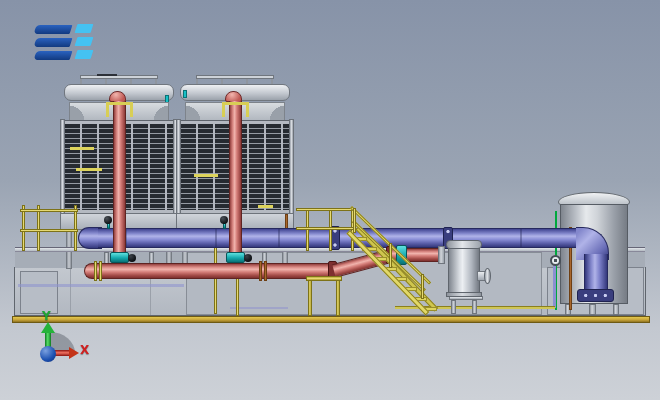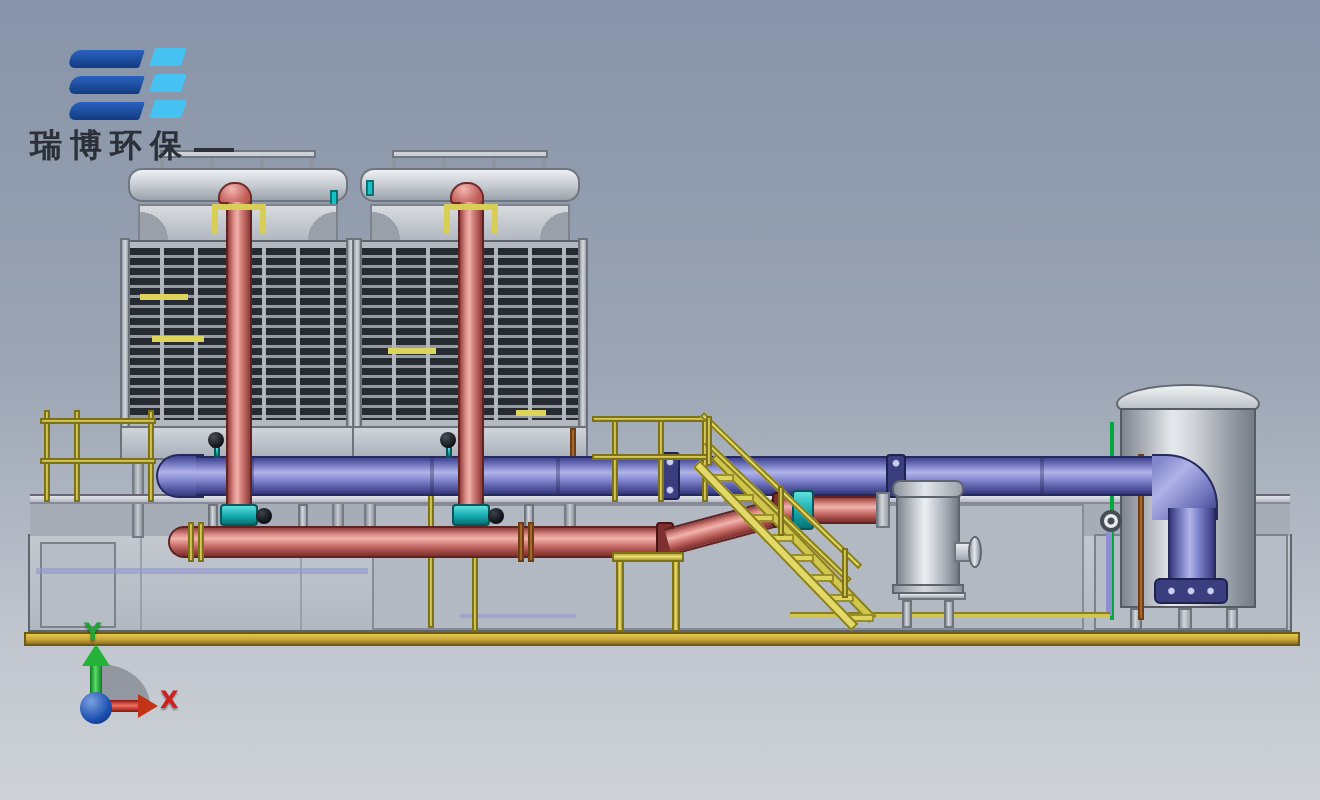--- a/index.html
+++ b/index.html
@@ -213,17 +213,16 @@
 
   <div class="abs" style="left:15px;top:25px;width:120px;height:60px;">
     <div class="abs" style="left:20px;top:0;width:60px;height:36px;">
       <div class="abs lg-dark" style="left:0;top:0;"></div>
       <div class="abs lg-light" style="left:41px;top:-1px;"></div>
       <div class="abs lg-dark" style="left:0;top:13px;"></div>
       <div class="abs lg-light" style="left:41px;top:12px;"></div>
       <div class="abs lg-dark" style="left:0;top:26px;"></div>
       <div class="abs lg-light" style="left:41px;top:25px;"></div>
     </div>
-    <div class="abs" id="logo-text" style="left:0;top:38px;white-space:nowrap;">瑞博环保</div>
     <div class="abs" style="left:82px;top:49px;width:20px;height:2px;background:var(--logo-text,#2c3038);"></div>
   </div>
 
 </div>
 
 </body></html>

